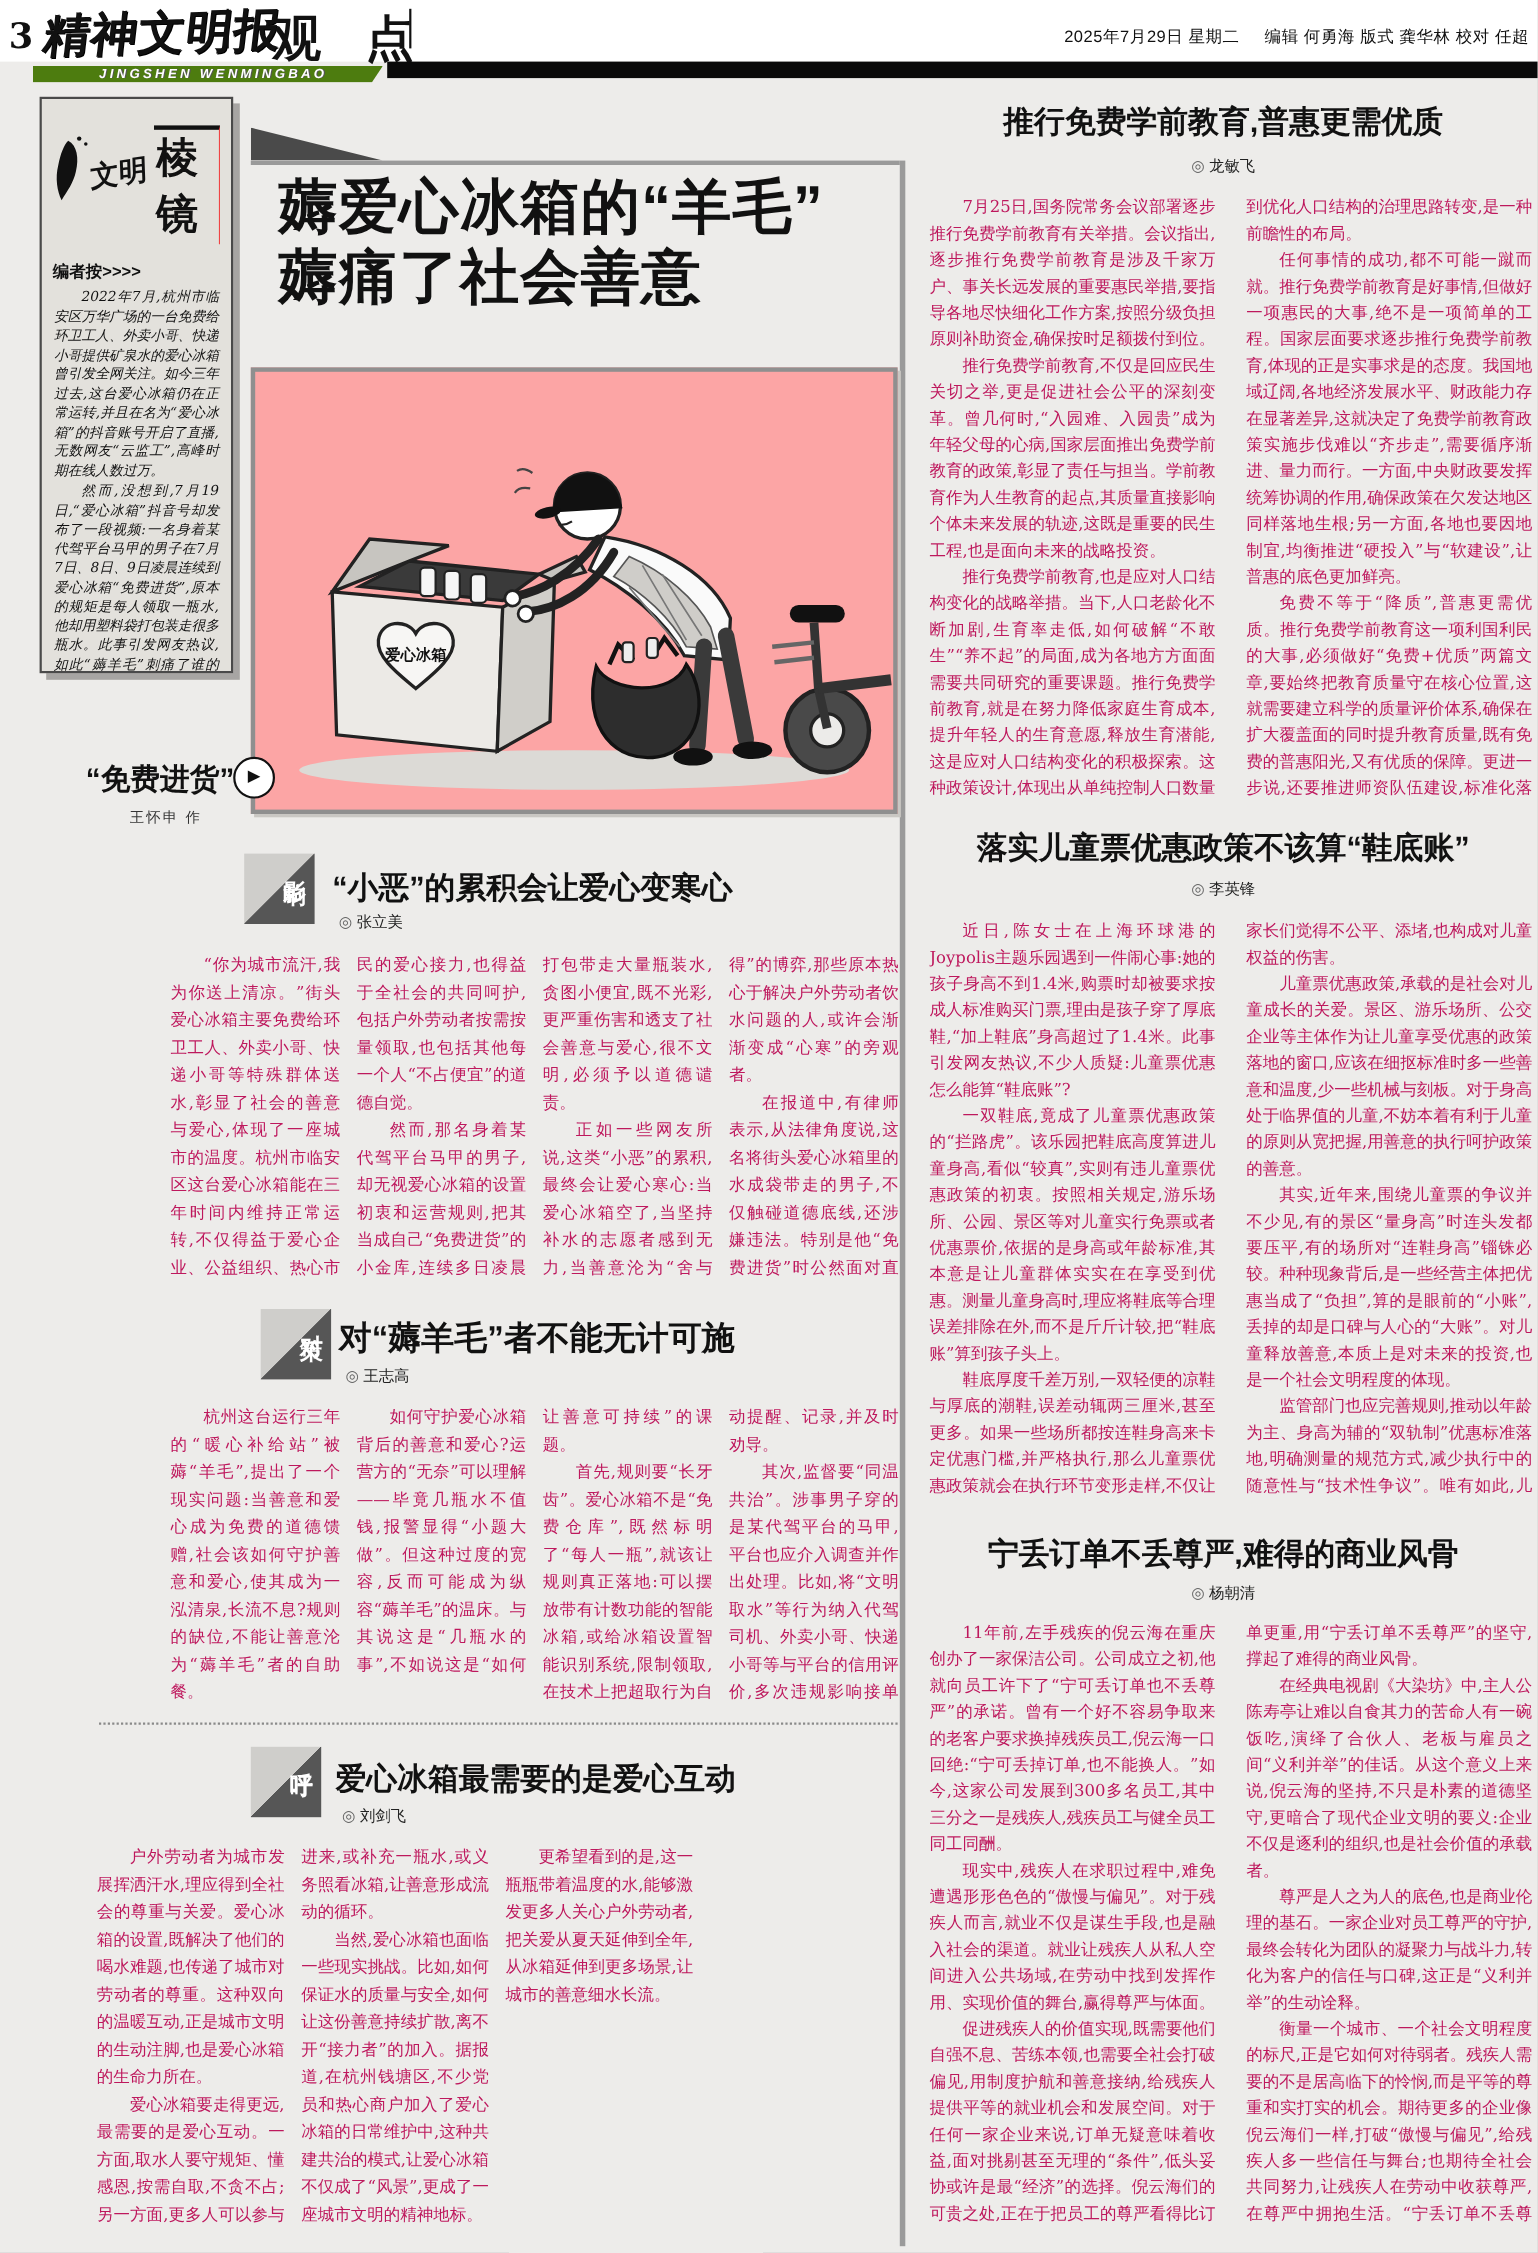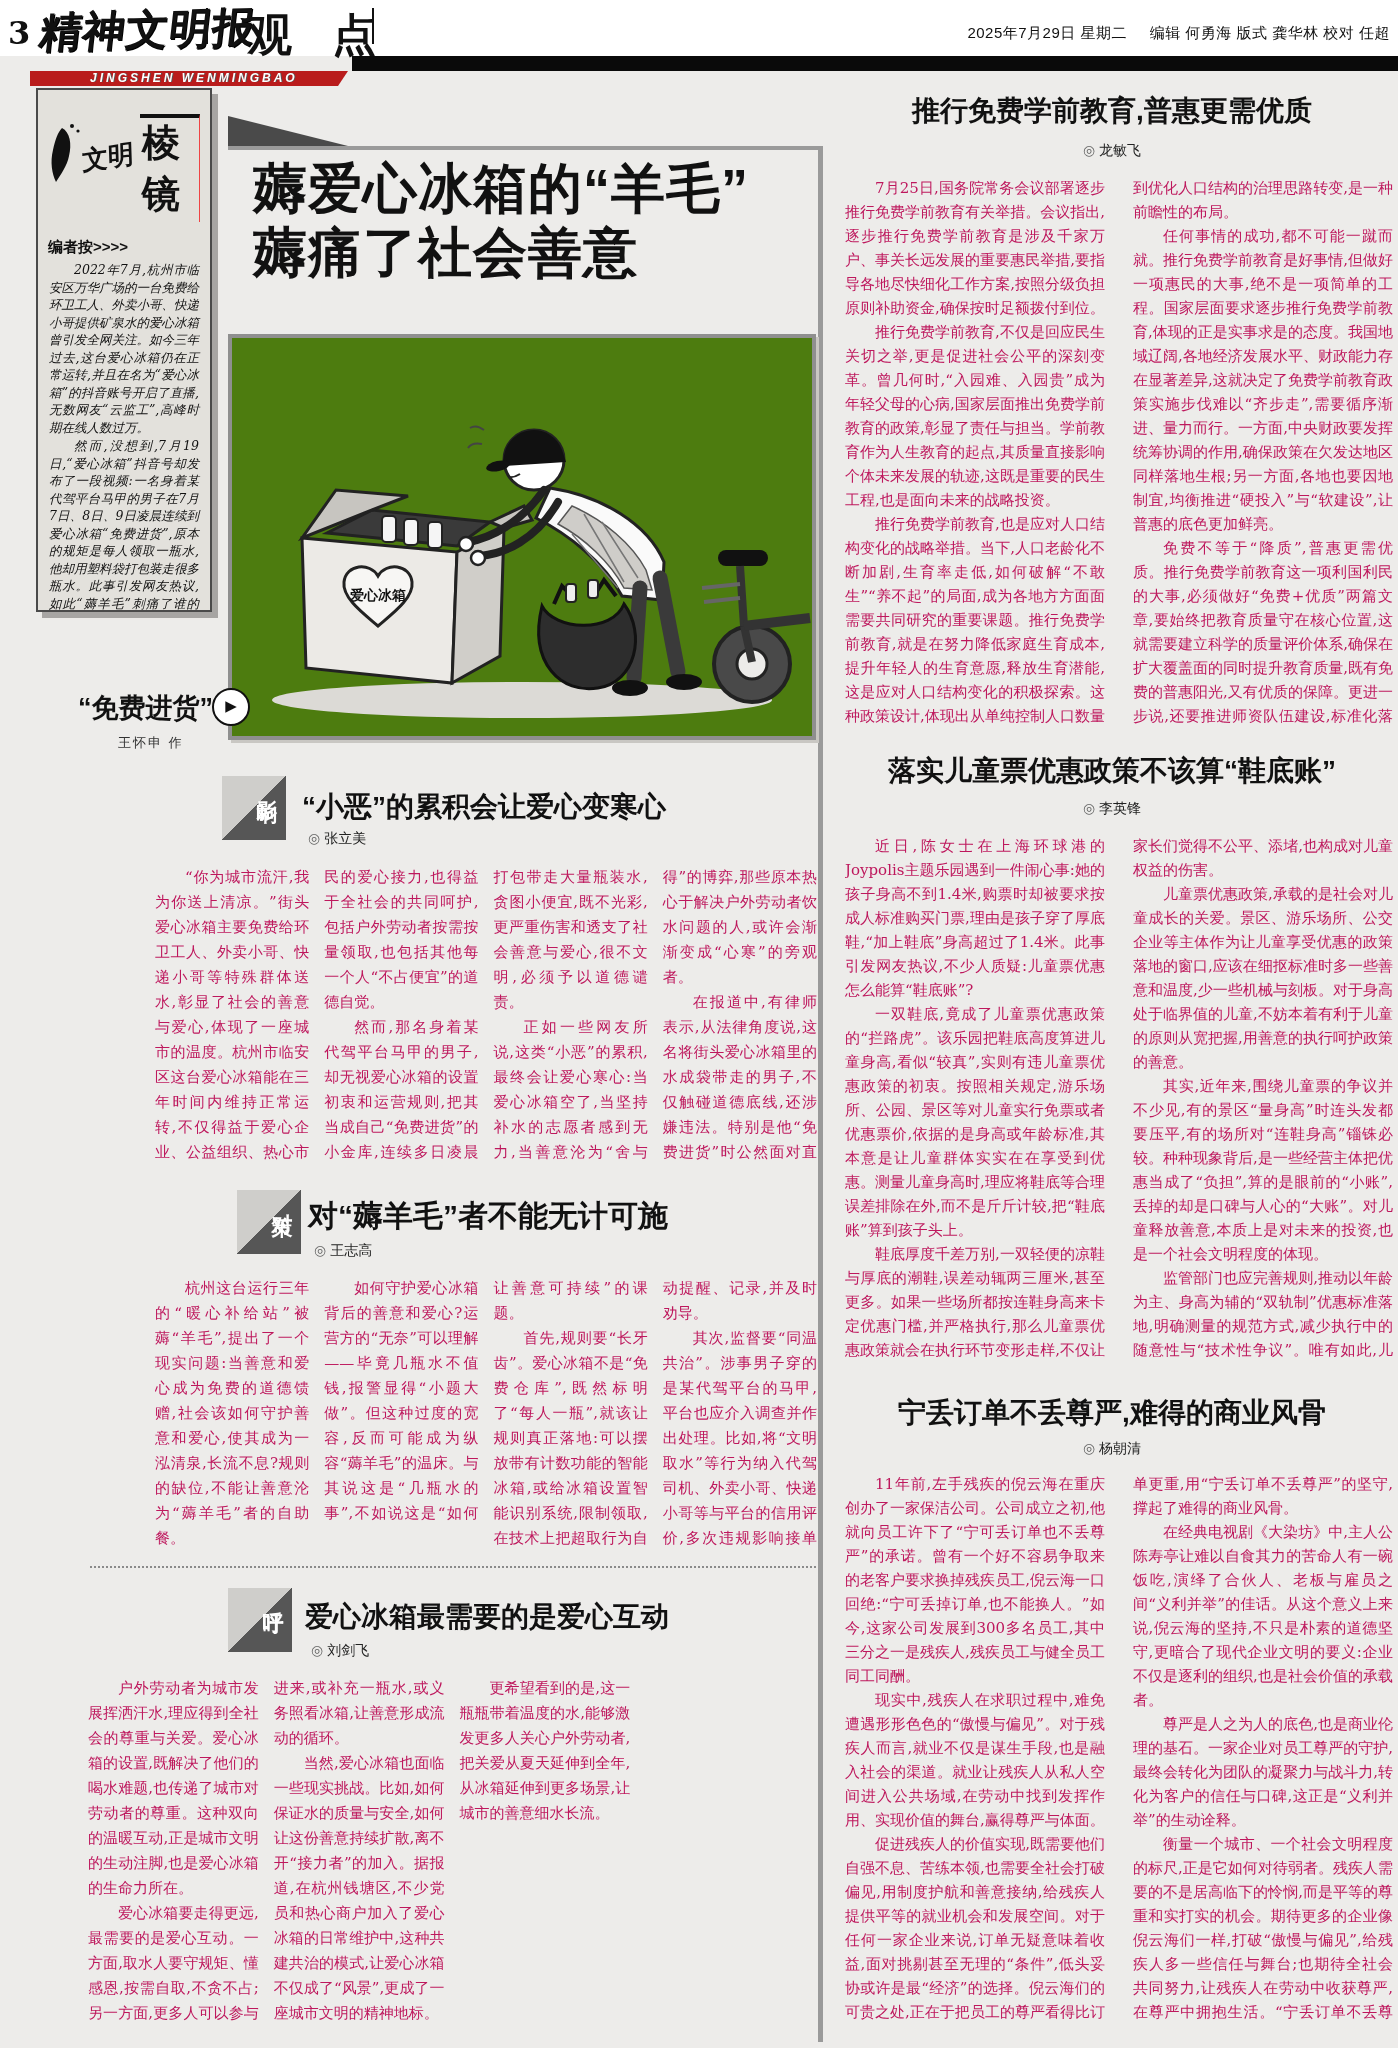--- a/index.html
+++ b/index.html
@@ -9,21 +9,21 @@
   .header{position:absolute;left:0;top:0;width:1398px;height:56px;background:#fff;}
   .pagenum{position:absolute;left:8px;top:14px;font-family:"DejaVu Serif",serif;font-size:32px;font-weight:bold;}
   .brand{position:absolute;left:40px;top:2px;font-family:"DejaVu Serif",serif;font-size:42px;font-weight:900;
          letter-spacing:1px;transform:skewX(-8deg) rotate(-1.5deg);text-shadow:1px 1px 0 #000;}
   .vline{position:absolute;top:8px;width:2px;height:36px;background:#111;}
   .section{position:absolute;left:248px;top:6px;font-size:44px;font-weight:900;letter-spacing:14px;}
   .dateline{position:absolute;right:8px;top:24px;font-size:15px;letter-spacing:0.5px;white-space:nowrap;}
   .dateline b{font-weight:normal;margin-left:18px;}
   .strip{position:absolute;left:0;top:56px;width:1398px;height:15px;}
   .strip-black{position:absolute;left:352px;top:0;right:0;height:15px;background:#0a0a0a;}
-  .strip-gray{position:absolute;left:30px;top:15px;width:318px;height:15px;background:#b91c1c;
+  .strip-gray{position:absolute;left:30px;top:4px;width:318px;height:15px;background:#4d7c0f;
               clip-path:polygon(0 0,100% 0,calc(100% - 10px) 100%,0 100%);}
   .strip-gray span{position:absolute;left:60px;top:0;font-size:12px;font-weight:bold;font-style:italic;
               color:#fff;letter-spacing:3px;line-height:15px;text-shadow:1px 0 0 #555;}
   
   .h-rule{position:absolute;left:228px;top:146px;width:590px;height:4px;background:#9a9a9a;}
   .v-rule{position:absolute;left:818px;top:146px;width:5px;height:1896px;background:#9a9a9a;}
   .corner-tri{position:absolute;left:228px;top:116px;width:120px;height:30px;background:#4a4a4a;
               clip-path:polygon(0 0,100% 100%,0 100%);}
   
   .editor-box{position:absolute;left:36px;top:88px;width:176px;height:524px;background:#e3e1dc;
@@ -33,21 +33,21 @@
   .logo-brush{position:absolute;left:0;top:22px;}
   .logo-t1{position:absolute;left:34px;top:40px;font-family:"DejaVu Serif",serif;font-size:26px;font-weight:900;
            transform:rotate(-8deg) skewX(-6deg);}
   .logo-t2{position:absolute;left:92px;top:14px;font-size:38px;font-weight:900;border-top:4px solid #111;
            border-right:1px solid #ef4444;padding:0 6px 2px 2px;}
   .ed-label{font-size:15px;font-weight:900;margin:22px 0 4px;}
   .ed-body{font-family:"DejaVu Serif",serif;font-size:12.5px;line-height:17.5px;text-align:justify;}
   .ed-body .p{margin:1px;text-indent:2em;font-style:italic;}
   
   .headline{position:absolute;left:253px;top:156px;width:600px;font-size:54px;font-weight:900;line-height:64px;letter-spacing:1px;}
-  .cartoon-box{position:absolute;left:228px;top:334px;width:588px;height:406px;background:#4d7c0f;
+  .cartoon-box{position:absolute;left:228px;top:334px;width:588px;height:406px;background:#fca5a5;
                border:4px solid #8f8f8f;box-sizing:border-box;box-shadow:3px 3px 0 #c9c7c3;}
   .caption-title{position:absolute;left:78px;top:690px;font-size:27px;font-weight:900;}
   .play{position:absolute;left:212px;top:688px;width:34px;height:34px;border:2px solid #111;border-radius:50%;
         background:#fff;text-align:center;line-height:32px;font-size:15px;}
   .caption-credit{position:absolute;left:118px;top:734px;font-size:13px;color:#333;letter-spacing:2px;}
   
   .badge{position:absolute;width:64px;height:64px;
          background:linear-gradient(135deg,#cfcecb 49.5%,#565656 50%);}
   .badge span{position:absolute;right:5px;top:7px;writing-mode:vertical-rl;color:#fff;font-weight:900;
               font-size:21px;letter-spacing:3px;}

